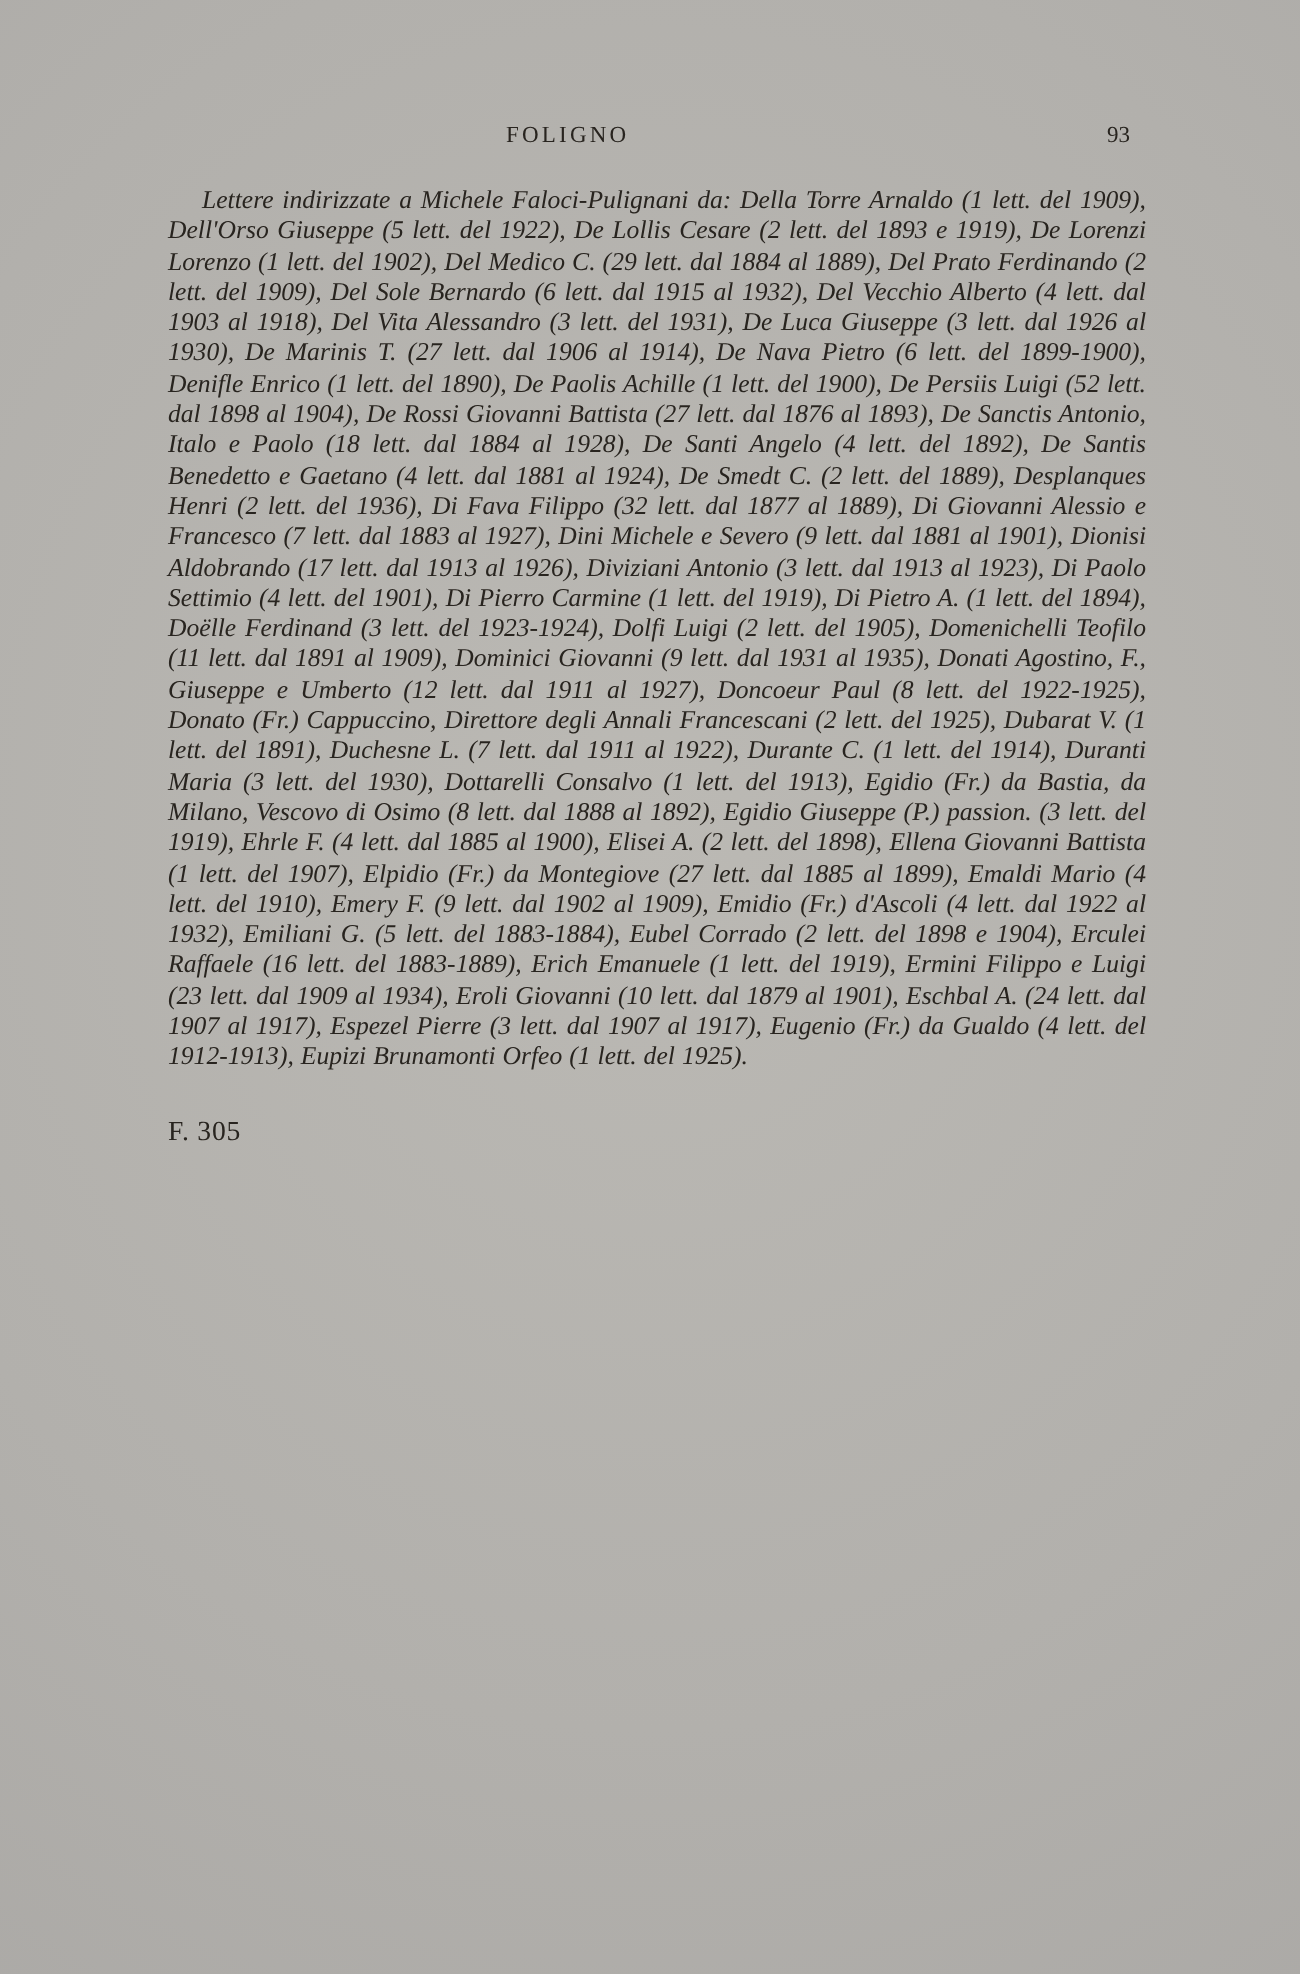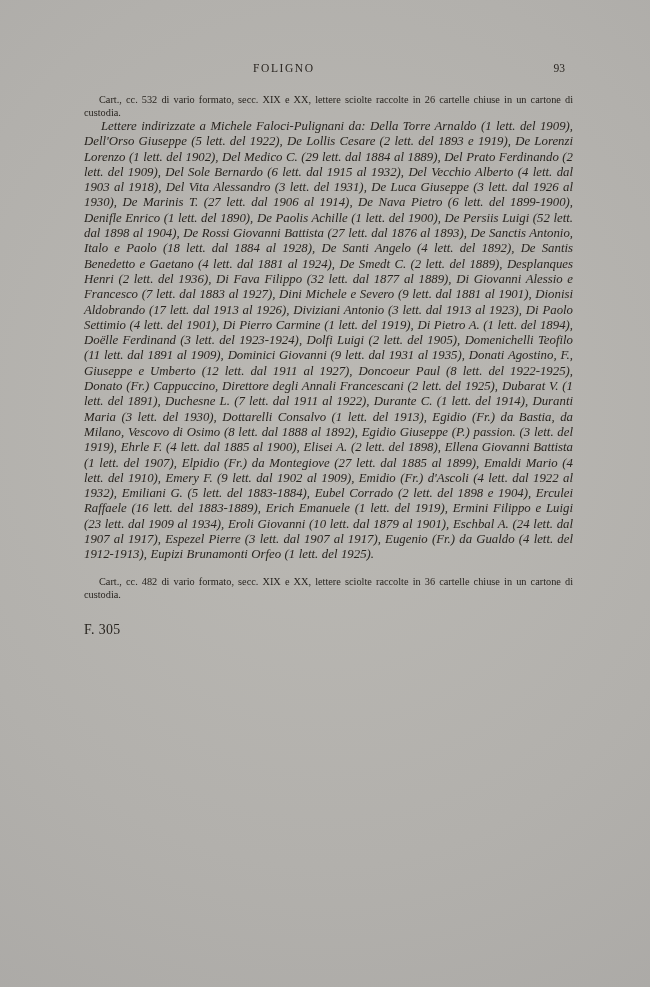--- a/index.html
+++ b/index.html
@@ -74,24 +74,22 @@
 
 <div class="scan">
   <div class="page">
 
     <div class="header">
       <span class="running-title">FOLIGNO</span>
       <span class="page-number">93</span>
     </div>
 
 
-    <p class="note">Cart., cc. 532 di vario formato, secc. XIX e XX, lettere sciolte raccolte in 26 cartelle chiuse in un cartone di custodia.</p>
 
 
     <p class="body-para indent">Lettere indirizzate a Michele Faloci-Pulignani da: Della Torre Arnaldo (1 lett. del 1909), Dell'Orso Giuseppe (5 lett. del 1922), De Lollis Cesare (2 lett. del 1893 e 1919), De Lorenzi Lorenzo (1 lett. del 1902), Del Medico C. (29 lett. dal 1884 al 1889), Del Prato Ferdinando (2 lett. del 1909), Del Sole Bernardo (6 lett. dal 1915 al 1932), Del Vecchio Alberto (4 lett. dal 1903 al 1918), Del Vita Alessandro (3 lett. del 1931), De Luca Giuseppe (3 lett. dal 1926 al 1930), De Marinis T. (27 lett. dal 1906 al 1914), De Nava Pietro (6 lett. del 1899-1900), Denifle Enrico (1 lett. del 1890), De Paolis Achille (1 lett. del 1900), De Persiis Luigi (52 lett. dal 1898 al 1904), De Rossi Giovanni Battista (27 lett. dal 1876 al 1893), De Sanctis Antonio, Italo e Paolo (18 lett. dal 1884 al 1928), De Santi Angelo (4 lett. del 1892), De Santis Benedetto e Gaetano (4 lett. dal 1881 al 1924), De Smedt C. (2 lett. del 1889), Desplanques Henri (2 lett. del 1936), Di Fava Filippo (32 lett. dal 1877 al 1889), Di Giovanni Alessio e Francesco (7 lett. dal 1883 al 1927), Dini Michele e Severo (9 lett. dal 1881 al 1901), Dionisi Aldobrando (17 lett. dal 1913 al 1926), Diviziani Antonio (3 lett. dal 1913 al 1923), Di Paolo Settimio (4 lett. del 1901), Di Pierro Carmine (1 lett. del 1919), Di Pietro A. (1 lett. del 1894), Doëlle Ferdinand (3 lett. del 1923-1924), Dolfi Luigi (2 lett. del 1905), Domenichelli Teofilo (11 lett. dal 1891 al 1909), Dominici Giovanni (9 lett. dal 1931 al 1935), Donati Agostino, F., Giuseppe e Umberto (12 lett. dal 1911 al 1927), Doncoeur Paul (8 lett. del 1922-1925), Donato (Fr.) Cappuccino, Direttore degli Annali Francescani (2 lett. del 1925), Dubarat V. (1 lett. del 1891), Duchesne L. (7 lett. dal 1911 al 1922), Durante C. (1 lett. del 1914), Duranti Maria (3 lett. del 1930), Dottarelli Consalvo (1 lett. del 1913), Egidio (Fr.) da Bastia, da Milano, Vescovo di Osimo (8 lett. dal 1888 al 1892), Egidio Giuseppe (P.) passion. (3 lett. del 1919), Ehrle F. (4 lett. dal 1885 al 1900), Elisei A. (2 lett. del 1898), Ellena Giovanni Battista (1 lett. del 1907), Elpidio (Fr.) da Montegiove (27 lett. dal 1885 al 1899), Emaldi Mario (4 lett. del 1910), Emery F. (9 lett. dal 1902 al 1909), Emidio (Fr.) d'Ascoli (4 lett. dal 1922 al 1932), Emiliani G. (5 lett. del 1883-1884), Eubel Corrado (2 lett. del 1898 e 1904), Erculei Raffaele (16 lett. del 1883-1889), Erich Emanuele (1 lett. del 1919), Ermini Filippo e Luigi (23 lett. dal 1909 al 1934), Eroli Giovanni (10 lett. dal 1879 al 1901), Eschbal A. (24 lett. dal 1907 al 1917), Espezel Pierre (3 lett. dal 1907 al 1917), Eugenio (Fr.) da Gualdo (4 lett. del 1912-1913), Eupizi Brunamonti Orfeo (1 lett. del 1925).</p>
 
-    <p class="note">Cart., cc. 482 di vario formato, secc. XIX e XX, lettere sciolte raccolte in 36 cartelle chiuse in un cartone di custodia.</p>
 
     <h2 class="f-heading">F. 305</h2>
 
 
   </div>
 </div>
 
 </body></html>

